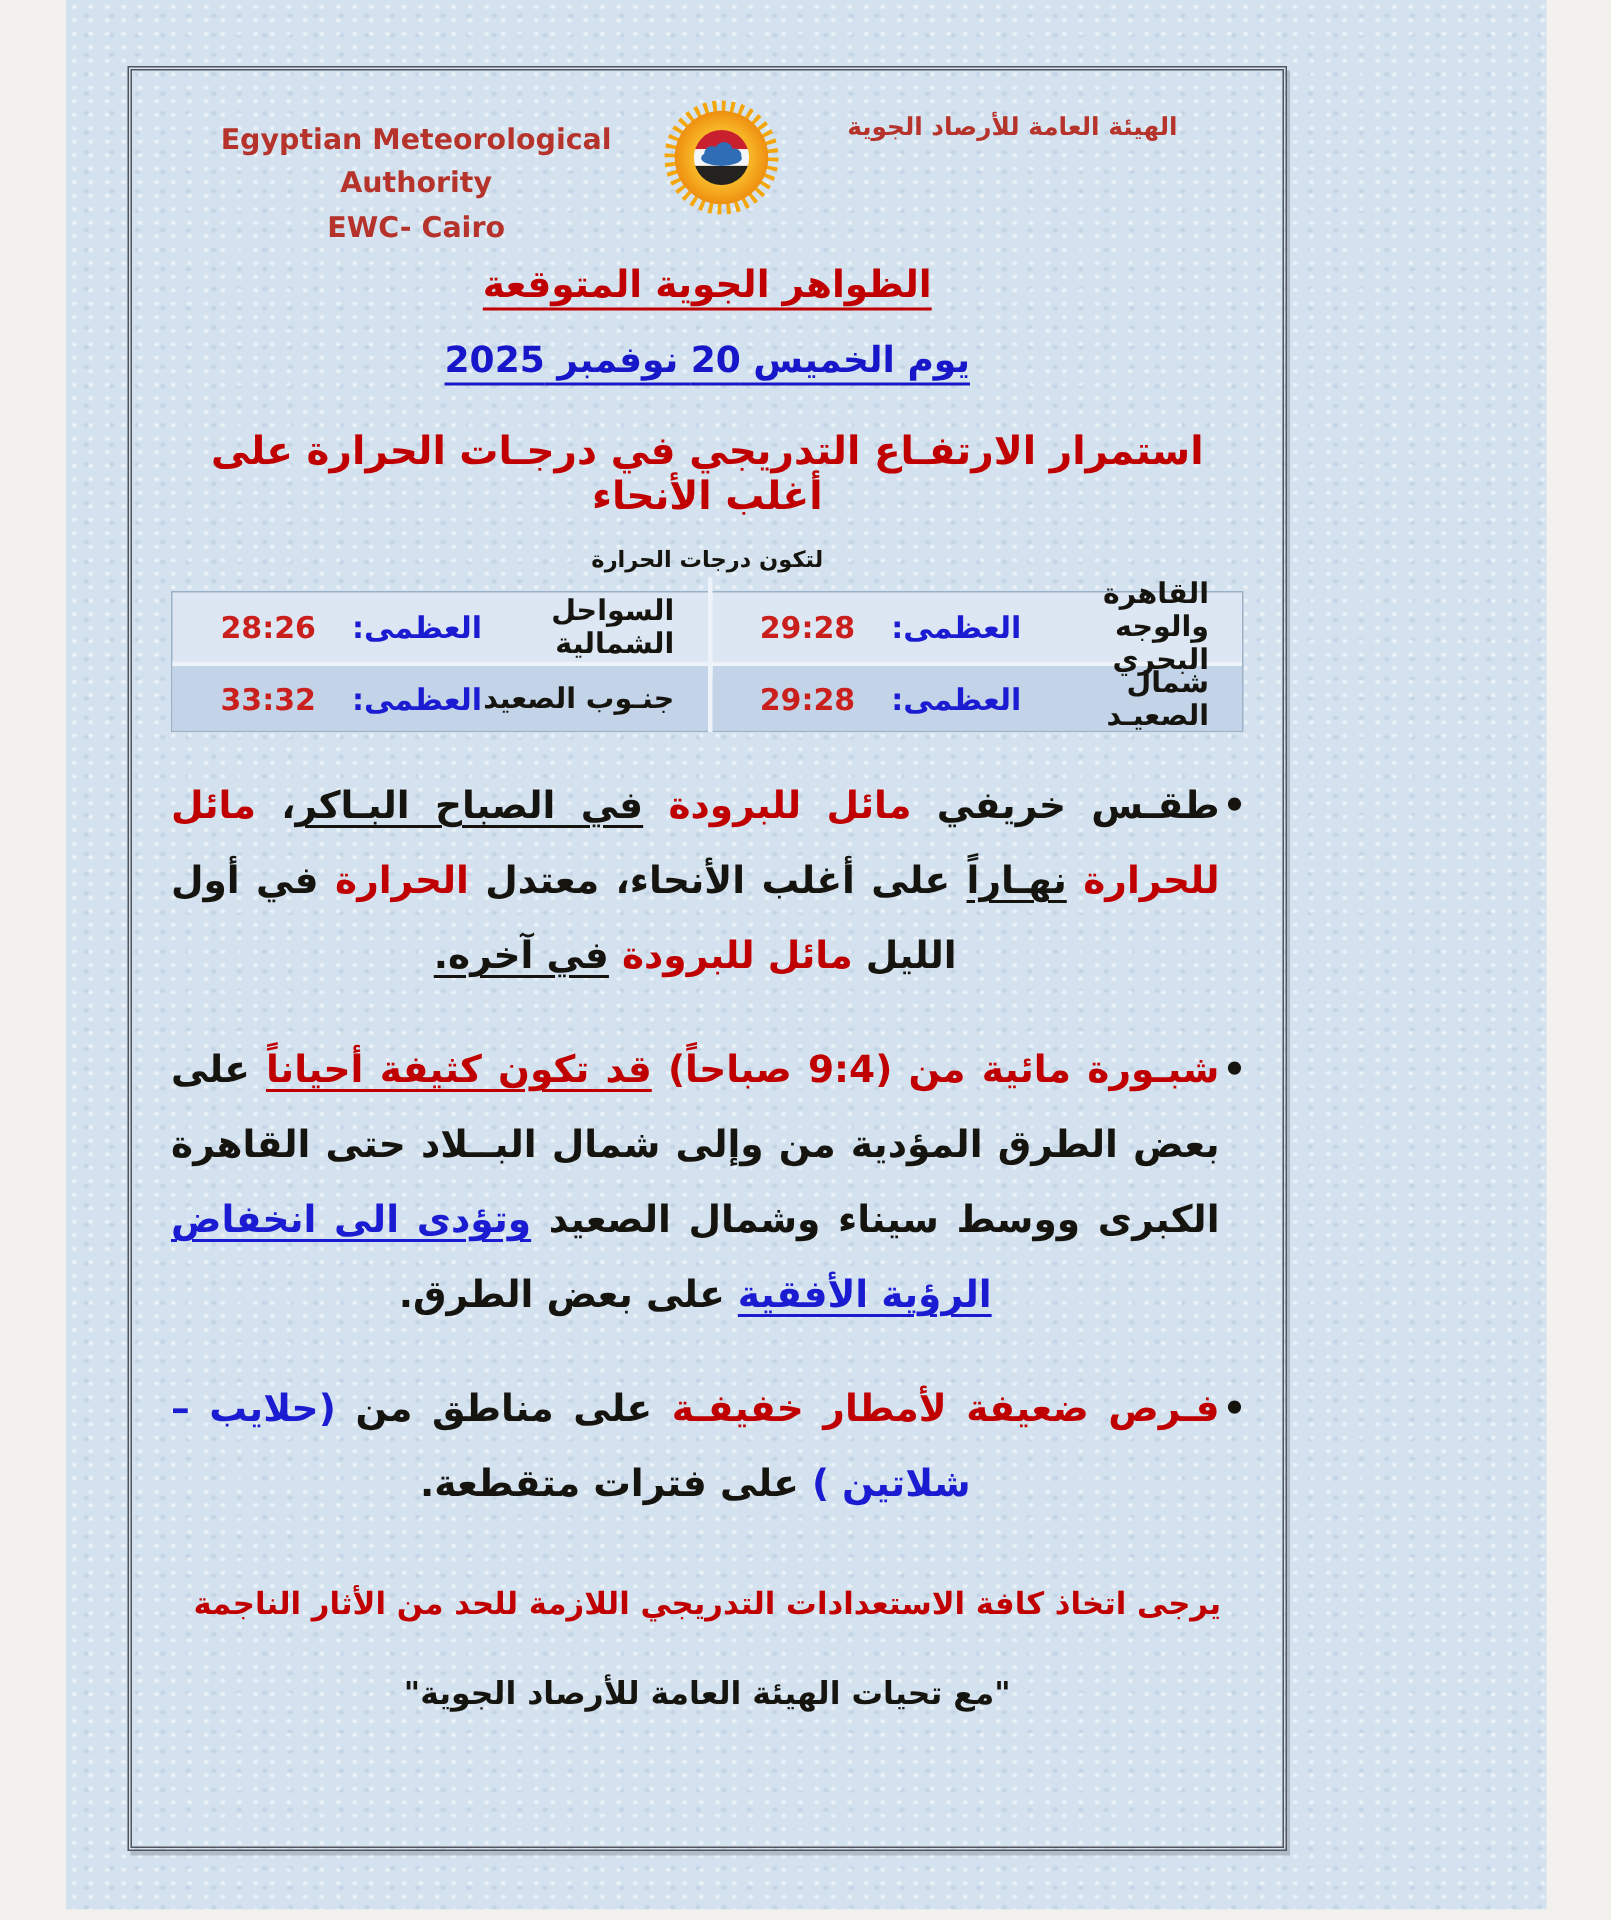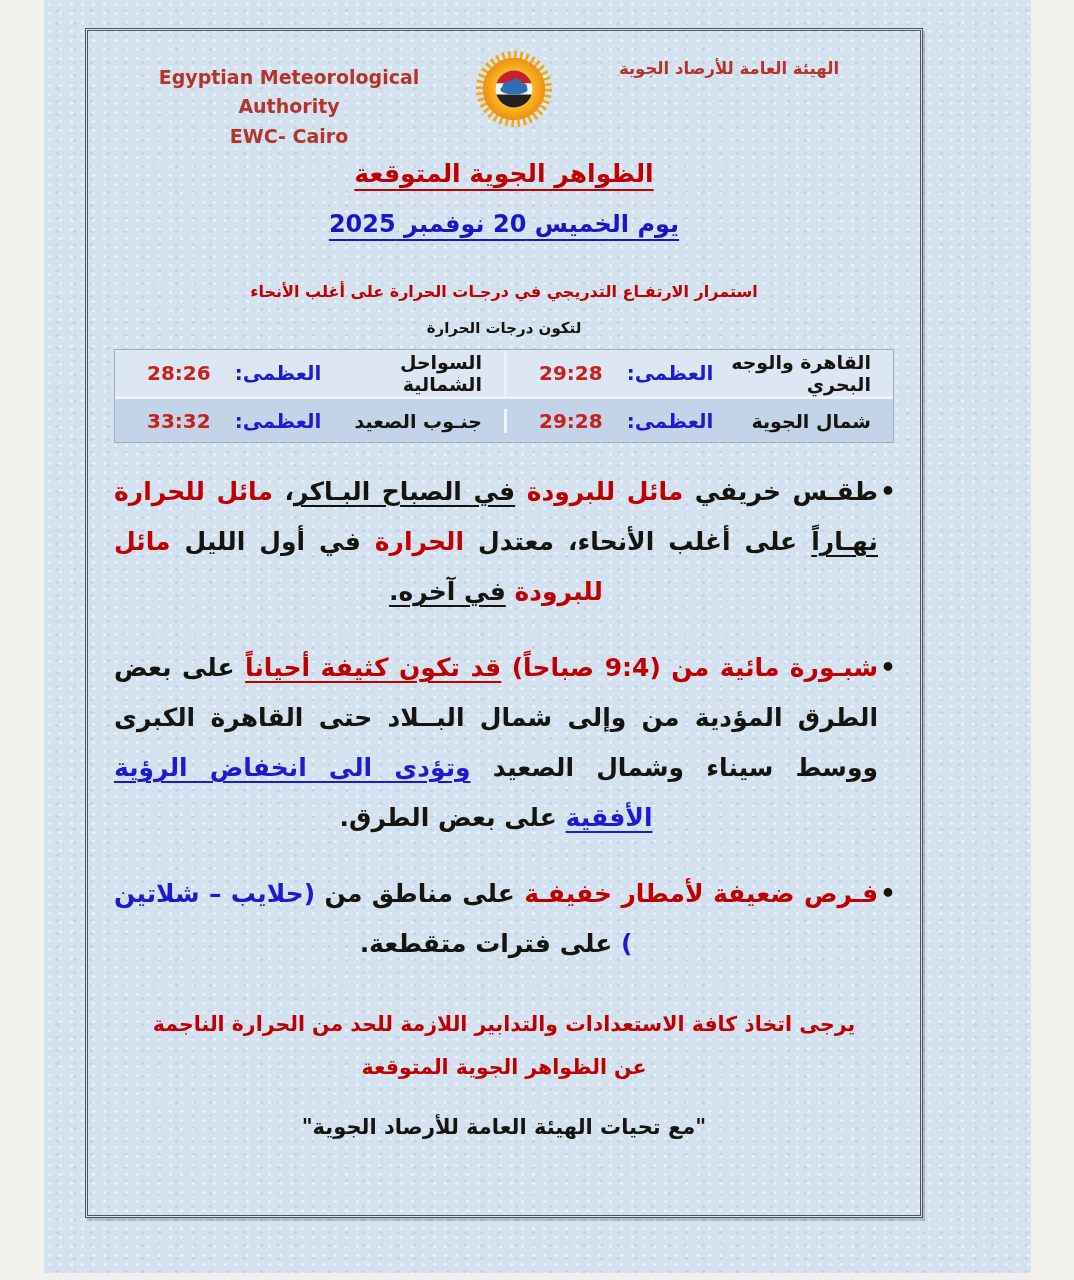--- a/index.html
+++ b/index.html
@@ -17,22 +17,22 @@
     background-color: #d4e2ef;
     background-image:
       radial-gradient(rgba(255,255,255,0.55) 1px, rgba(255,255,255,0) 2.2px),
       radial-gradient(rgba(148,174,204,0.28) 1px, rgba(148,174,204,0) 2.6px);
     background-size: 11px 9px, 17px 13px;
     background-position: 0 0, 5px 4px;
   }
   
   .sheet {
     position: absolute;
-    left: 41px; top: 28px;
-    width: 838px; height: 1190px;
+    left: 41px; top: 44px;
+    width: 773px; height: 1190px;
     border: 3px double #51555b;
     box-shadow: 2px 3px 0 rgba(90,98,110,0.30);
     padding: 16px 26px 0 26px;
     direction: rtl;
   }
 
   
   .hdr { display: flex; direction: ltr; align-items: flex-start; justify-content: space-between; min-height: 98px; }
   .hdr-en { width: 350px; text-align: center; color: #b5332b; font-weight: bold; font-size: 19px; line-height: 1.55; padding-top: 16px; }
   .hdr-ar { width: 330px; text-align: center; color: #b5332b; font-weight: bold; font-size: 16.5px; line-height: 1.7; padding-top: 8px; direction: rtl; }
@@ -41,21 +41,21 @@
   
   .t-center { text-align: center; }
   .page-title {
     margin-top: 8px; font-size: 25px; font-weight: bold; color: #c00000;
     text-decoration: underline; text-underline-offset: 7px; text-decoration-thickness: 2px;
   }
   .date-line {
     margin-top: 22px; font-size: 24px; font-weight: bold; color: #1717c9;
     text-decoration: underline; text-underline-offset: 7px; text-decoration-thickness: 2px;
   }
-  .headline { margin-top: 44px; font-size: 16px; font-weight: bold; color: #c00000; }
+  .headline { margin-top: 32px; font-size: 26px; font-weight: bold; color: #c00000; }
   .subheadline { margin-top: 18px; font-size: 15px; font-weight: bold; color: #15140f; }
 
   
   .temp-table { margin-top: 12px; border: 1px solid #9db1c6; background: #dce7f3; }
   .temp-row { display: flex; height: 46px; align-items: center; }
   .temp-row.alt { background: #c3d4e8; border-top: 3px solid #eef3f9; }
   .temp-half { flex: 1 1 50%; display: flex; align-items: center; justify-content: space-between; padding: 0 22px 0 30px; }
   .temp-half:first-child { border-left: 3px solid #eef3f9; }
   .region { color: #15140f; font-weight: bold; font-size: 19px; }
   .temp-pair { font-weight: bold; font-size: 20px; white-space: nowrap; }
@@ -133,37 +133,36 @@
           <span class="region">القاهرة والوجه البحري</span>
           <span class="temp-pair"><span class="temp-label">العظمى:</span> <span class="temp-value">29:28</span></span>
         </div>
         <div class="temp-half">
           <span class="region">السواحل الشمالية</span>
           <span class="temp-pair"><span class="temp-label">العظمى:</span> <span class="temp-value">28:26</span></span>
         </div>
       </div>
       <div class="temp-row alt">
         <div class="temp-half">
-          <span class="region">شمال الجوية</span>
+          <span class="region">شمال الصعيـد</span>
           <span class="temp-pair"><span class="temp-label">العظمى:</span> <span class="temp-value">29:28</span></span>
         </div>
         <div class="temp-half">
           <span class="region">جنـوب الصعيد</span>
           <span class="temp-pair"><span class="temp-label">العظمى:</span> <span class="temp-value">33:32</span></span>
         </div>
       </div>
     </div>
 
     <div class="bullets">
       <p class="bullet"><span class="seg-black">طقـس خريفي </span><span class="seg-red">مائل للبرودة </span><span class="seg-black seg-u">في الصباح البـاكر</span><span class="seg-black">، </span><span class="seg-red">مائل للحرارة </span><span class="seg-black seg-u">نهـاراً</span><span class="seg-black"> على أغلب الأنحاء، معتدل </span><span class="seg-red">الحرارة </span><span class="seg-black">في أول الليل </span><span class="seg-red">مائل للبرودة </span><span class="seg-black seg-u">في آخره.</span></p>
       <p class="bullet"><span class="seg-red">شبـورة مائية من (9:4 صباحاً) </span><span class="seg-red seg-u">قد تكون كثيفة أحياناً</span><span class="seg-black"> على بعض الطرق المؤدية من وإلى شمال البــلاد حتى القاهرة الكبرى ووسط سيناء وشمال الصعيد </span><span class="seg-blue seg-u">وتؤدى الى انخفاض الرؤية الأفقية</span><span class="seg-black"> على بعض الطرق.</span></p>
       <p class="bullet"><span class="seg-red">فـرص ضعيفة لأمطار خفيفـة </span><span class="seg-black">على مناطق من </span><span class="seg-blue">(حلايب – شلاتين )</span><span class="seg-black"> على فترات متقطعة.</span></p>
     </div>
 
     <div class="footer-note">
-      <div>يرجى اتخاذ كافة الاستعدادات والتدابير اللازمة للحد من الحرارة الناجمة</div>
-      <div>عن الظواهر الجوية المتوقعة</div>
+      <div>يرجى اتخاذ كافة الاستعدادات التدريجي اللازمة للحد من الأثار الناجمة</div>
     </div>
 
     <div class="closing-line">"مع تحيات الهيئة العامة للأرصاد الجوية"</div>
 
   </div>
 </div>
 
 </body></html>

